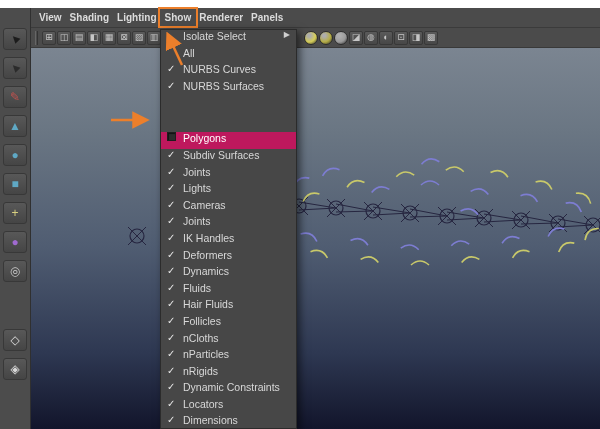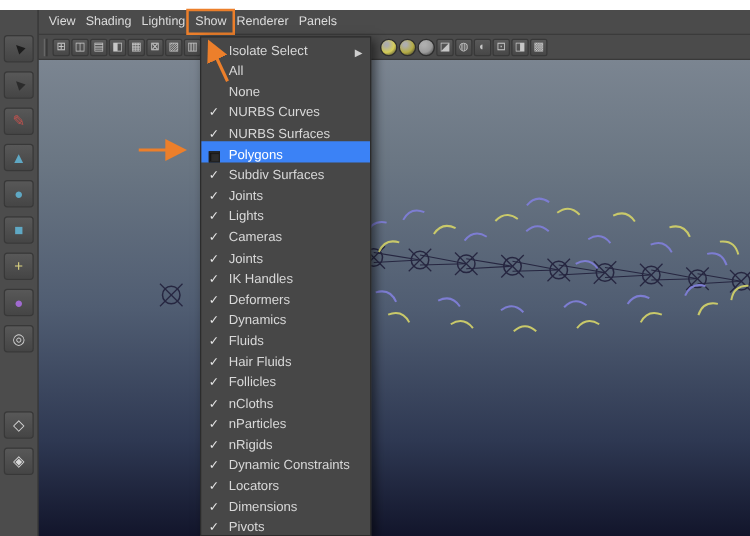--- a/index.html
+++ b/index.html
@@ -18,44 +18,44 @@
              padding-top:20px; gap:7px; }
   .tool { width:24px; height:22px; display:flex; align-items:center; justify-content:center;
           background:linear-gradient(#585858,#454545); border:1px solid #383838; border-radius:3px;
           font-size:12px; line-height:1; cursor:default; }
   .tool.big-gap { margin-top:40px; }
   .tool span { display:inline-block; }
 
   
   .menubar { position:absolute; left:31px; top:0; right:0; height:20px; background:#4b4b4b;
              border-bottom:1px solid #3b3b3b; display:flex; align-items:center; padding-left:4px; }
-  .menu-item { color:#dcdcdc; font-size:10px; padding:2px 4px; white-space:nowrap; }
+  .menu-item { color:#dcdcdc; font-size:10px; padding:2px 4px; white-space:nowrap;font-weight:bold; }
   .menu-item.highlighted { outline:2px solid var(--accent,#ec7f2b); outline-offset:1px; }
 
   
   .icon-toolbar { position:absolute; left:31px; top:20px; right:0; height:20px; background:#4b4b4b;
                   border-bottom:1px solid #393939; display:flex; align-items:center; padding-left:4px; }
   .tb-grip { width:3px; height:14px; border-left:1px solid #666; border-right:1px solid #333; margin-right:4px; }
   .tb-icon { width:14px; height:14px; margin-right:1px; display:flex; align-items:center; justify-content:center;
              background:linear-gradient(#5a5a5a,#474747); border:1px solid #383838; border-radius:2px;
              font-size:9px; color:#c6c6c6; line-height:1; }
   .tb-icon.sphere { border-radius:50%; border:1px solid #2e2e2e; }
   .tb-spacer { width:142px; height:1px; }
 
   
   .viewport { position:absolute; left:31px; top:40px; right:0; bottom:0;
               background:linear-gradient(180deg,#7b8591 0%, #6a7683 22%, #505d72 52%, #2e3852 80%, #12152b 100%); }
   .viewport svg { position:absolute; left:0; top:0; }
 
   
   .dropdown { position:absolute; left:160px; top:29px; width:137px; height:400px; background:#474747;
               border:1px solid #2b2b2b; box-shadow:3px 3px 8px rgba(0,0,0,.55); z-index:5; overflow:hidden; }
-  .dd-item { height:16.6px; display:flex; align-items:flex-end; padding:0 6px; font-size:10.5px;
+  .dd-item { height:16.6px; display:flex; align-items:flex-start; padding:0 6px; font-size:10.5px;
              color:#d8d8d8; white-space:nowrap; }
-  .dd-item.highlighted { background:#3b82f6; color:#ffffff; }
+  .dd-item.highlighted { background:#be185d; color:#ffffff;margin-top:36px; }
   .check-col { width:16px; display:flex; align-items:center; }
   .checkmark { font-size:10px; color:#e6e6e6; }
   .dd-checkbox { display:none; width:9px; height:9px; background:#2d2d2d; border:1px solid #1e1e1e;
                  box-shadow:inset 1px 1px 1px rgba(0,0,0,.6); }
   .dd-checkbox.visible { display:inline-block; }
   .dd-label { flex:0 0 auto; }
   .dd-arrow { margin-left:auto; font-size:8px; color:#cfcfcf; }
 
   
   .annotations { position:absolute; left:0; top:0; z-index:10; pointer-events:none; }
@@ -297,28 +297,20 @@
 
       <div class="dd-item">
         <span class="check-col">
           <span class="checkmark"></span>
 
         </span>
         <span class="dd-label">All</span>
         <span class="dd-arrow"></span>
       </div>
 
-      <div class="dd-item">
-        <span class="check-col">
-          <span class="checkmark"></span>
-
-        </span>
-        <span class="dd-label">None</span>
-        <span class="dd-arrow"></span>
-      </div>
 
       <div class="dd-item">
         <span class="check-col">
           <span class="checkmark">✓</span>
 
         </span>
         <span class="dd-label">NURBS Curves</span>
         <span class="dd-arrow"></span>
       </div>
 

